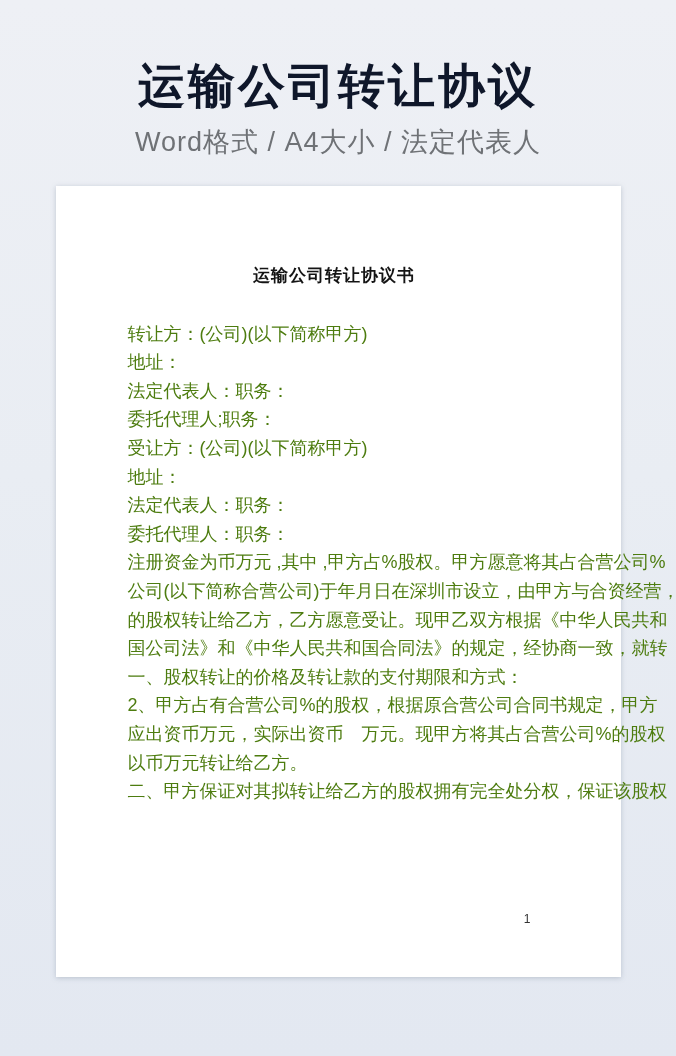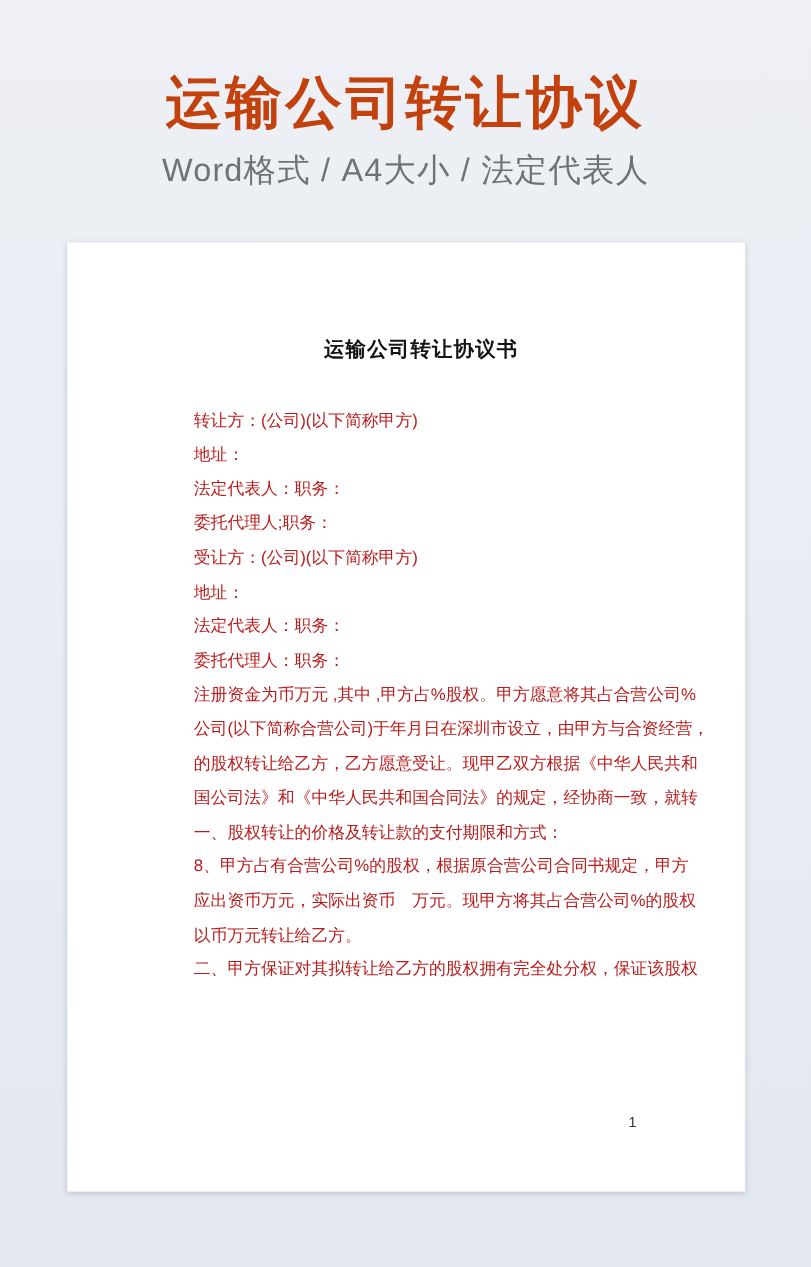--- a/index.html
+++ b/index.html
@@ -10,54 +10,54 @@
     background: linear-gradient(180deg, #eef0f5 0%, #e9edf3 45%, #e3e8f1 100%);
     font-family: "Liberation Sans", "DejaVu Sans", sans-serif;
   }
   .header { text-align: center; padding-top: 60px; }
   .header-title {
     margin: 0;
     font-size: 47px;
     font-weight: 700;
     line-height: 1.12;
     letter-spacing: 3px;
-    color: #c2410c;
+    color: #0f172a;
     text-align: center;
   }
   .header-subtitle {
     margin: 11px 0 0 0;
     font-size: 27px;
     font-weight: 400;
     letter-spacing: 1px;
     color: #6f7276;
   }
   .doc-page {
     position: relative;
     width: 565px;
     height: 791px;
-    margin: 42px auto 0 auto;
+    margin: 26px auto 0 auto;
     background: #ffffff;
     box-shadow: 0 1px 5px rgba(110, 120, 140, 0.35);
     box-sizing: border-box;
-    padding: 78px 80px 0 106px;
+    padding: 78px 80px 0 72px;
   }
   .doc-title {
     margin: 0 0 32px 0;
     font-size: 17px;
     font-weight: 700;
     line-height: 24px;
     letter-spacing: 1px;
     text-align: center;
     color: #141414;
   }
   .doc-body { }
   .doc-line {
-    font-size: 14px;
+    font-size: 18px;
     line-height: 28.6px;
-    color: #b91c1c;
+    color: #4d7c0f;
     white-space: pre;
   }
   .page-number {
     position: absolute;
     top: 726px;
     right: 90px;
     font-size: 12px;
     color: #333333;
   }
 </style>
@@ -81,21 +81,21 @@
         <div class="doc-line">委托代理人;职务：</div>
         <div class="doc-line">受让方：(公司)(以下简称甲方)</div>
         <div class="doc-line">地址：</div>
         <div class="doc-line">法定代表人：职务：</div>
         <div class="doc-line">委托代理人：职务：</div>
         <div class="doc-line">注册资金为币万元 ,其中 ,甲方占%股权。甲方愿意将其占合营公司%</div>
         <div class="doc-line">公司(以下简称合营公司)于年月日在深圳市设立，由甲方与合资经营，</div>
         <div class="doc-line">的股权转让给乙方，乙方愿意受让。现甲乙双方根据《中华人民共和</div>
         <div class="doc-line">国公司法》和《中华人民共和国合同法》的规定，经协商一致，就转</div>
         <div class="doc-line">一、股权转让的价格及转让款的支付期限和方式：</div>
-        <div class="doc-line">8、甲方占有合营公司%的股权，根据原合营公司合同书规定，甲方</div>
+        <div class="doc-line">2、甲方占有合营公司%的股权，根据原合营公司合同书规定，甲方</div>
         <div class="doc-line">应出资币万元，实际出资币　万元。现甲方将其占合营公司%的股权</div>
         <div class="doc-line">以币万元转让给乙方。</div>
         <div class="doc-line">二、甲方保证对其拟转让给乙方的股权拥有完全处分权，保证该股权</div>
       </div>
 
     <div class="page-number">1</div>
   </div>
 
 </div>
 

